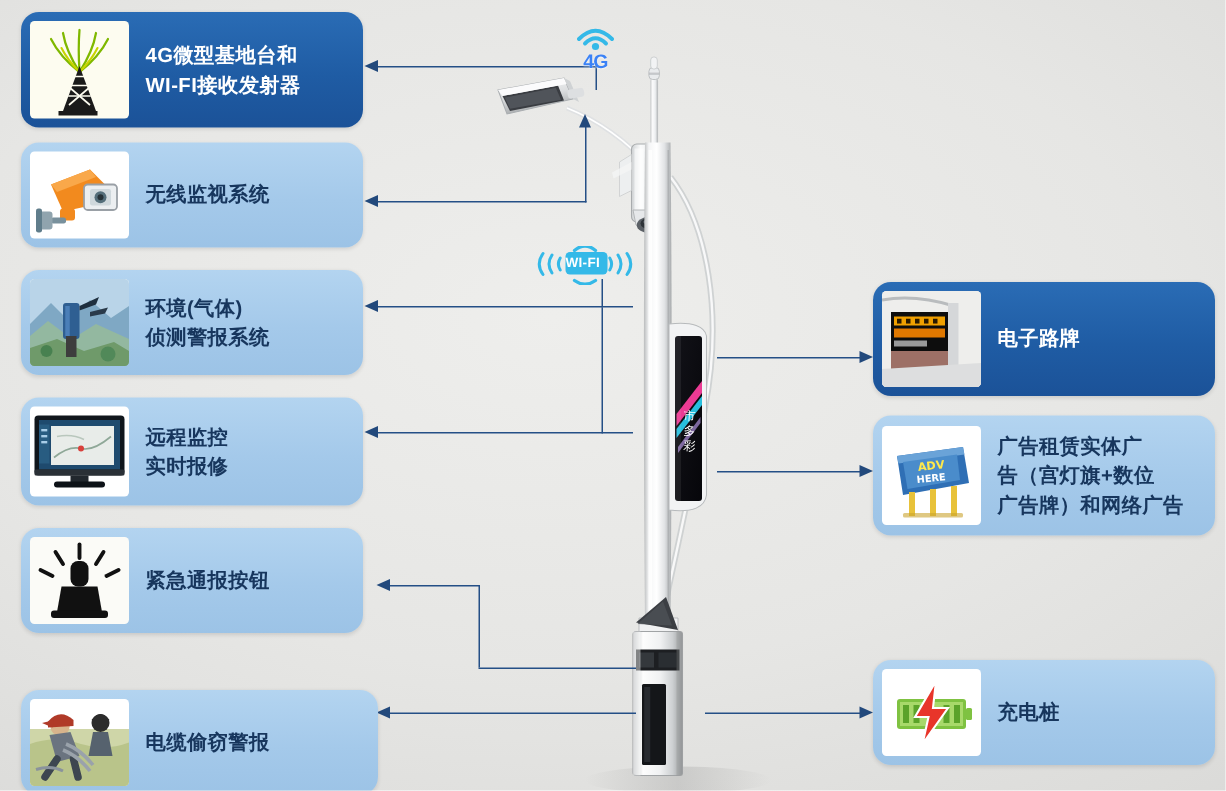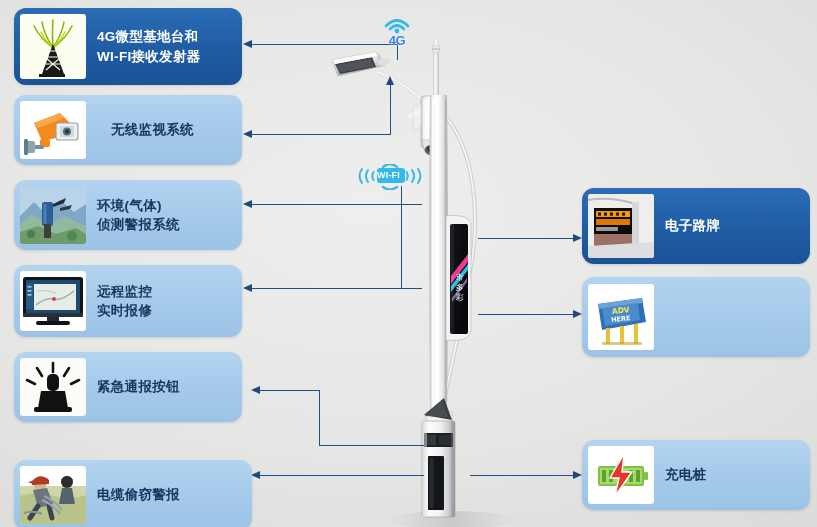--- a/index.html
+++ b/index.html
@@ -287,21 +287,21 @@
         <path d="M26 56 L40 44"></path>
           <path d="M26 44 L40 56"></path>
       </g>
       <rect x="19" y="60" width="26" height="3" fill="#1a1a1a"></rect>
     </svg>
   </div>
   <div class="card-label">4G微型基地台和
 WI-FI接收发射器</div>
 </div>
 
-<div class="card light" style="left:14px; top:95px; width:228px; height:70px;gap:14px;">
+<div class="card light" style="left:14px; top:95px; width:228px; height:70px;">
   <div class="card-thumb" style="width:66px; height:58px; background:#ffffff;">
     <svg width="66" height="58" viewBox="0 0 66 58">
       <path d="M14 22 L40 12 L50 22 L50 34 L22 40 Z" fill="#f28a1e"></path>
       <path d="M14 22 L40 12 L44 17 L18 27 Z" fill="#f9a84a"></path>
       <rect x="36" y="22" width="22" height="17" rx="2.5" fill="#eceff1" stroke="#9aa0a6" stroke-width="1.2"></rect>
       <rect x="40" y="25" width="14" height="11" rx="1.5" fill="#cfd8dc"></rect>
       <circle cx="47" cy="30.5" r="4" fill="#546e7a"></circle>
       <circle cx="47" cy="30.5" r="2" fill="#263238"></circle>
       <rect x="20" y="38" width="10" height="8" rx="2" fill="#f28a1e"></rect>
       <rect x="14" y="44" width="10" height="4" rx="1.5" fill="#78909c"></rect>
@@ -425,20 +425,23 @@
       <path d="M10 20 L54 14 L55 19 L11 25 Z" fill="#6aa3d8"></path>
       <path d="M14 24 L50 19 L52 36 L17 42 Z" fill="#4a8ccb"></path>
       <text x="33" y="29" font-family="DejaVu Sans, sans-serif" font-size="7.5" font-weight="bold" fill="#ffe94a" text-anchor="middle" transform="rotate(-6 33 29)">ADV</text>
       <text x="33" y="37" font-family="DejaVu Sans, sans-serif" font-size="6.5" font-weight="bold" fill="#ffffff" text-anchor="middle" transform="rotate(-6 33 37)">HERE</text>
       <rect x="18" y="44" width="4" height="16" fill="#e8c23a"></rect>
       <rect x="32" y="42" width="4" height="18" fill="#e8c23a"></rect>
       <rect x="46" y="40" width="4" height="20" fill="#e8c23a"></rect>
       <rect x="14" y="58" width="40" height="3" rx="1" fill="#c9a42f" opacity="0.6"></rect>
     </svg>
   </div>
+  <div class="card-label">广告租赁实体广
+告（宫灯旗+数位
+广告牌）和网络广告</div>
 </div>
 
 <div class="card light" style="left:582px; top:440px; width:228px; height:70px;">
   <div class="card-thumb" style="width:66px; height:58px; background:#ffffff;">
     <svg width="66" height="58" viewBox="0 0 66 58">
       <rect x="10" y="20" width="46" height="20" rx="2" fill="#7fc241"></rect>
       <rect x="12" y="22" width="42" height="16" fill="#a8d96a"></rect>
       <g fill="#5ba32a">
         <rect x="14" y="24" width="4" height="12"></rect>
           <rect x="21" y="24" width="4" height="12"></rect>

